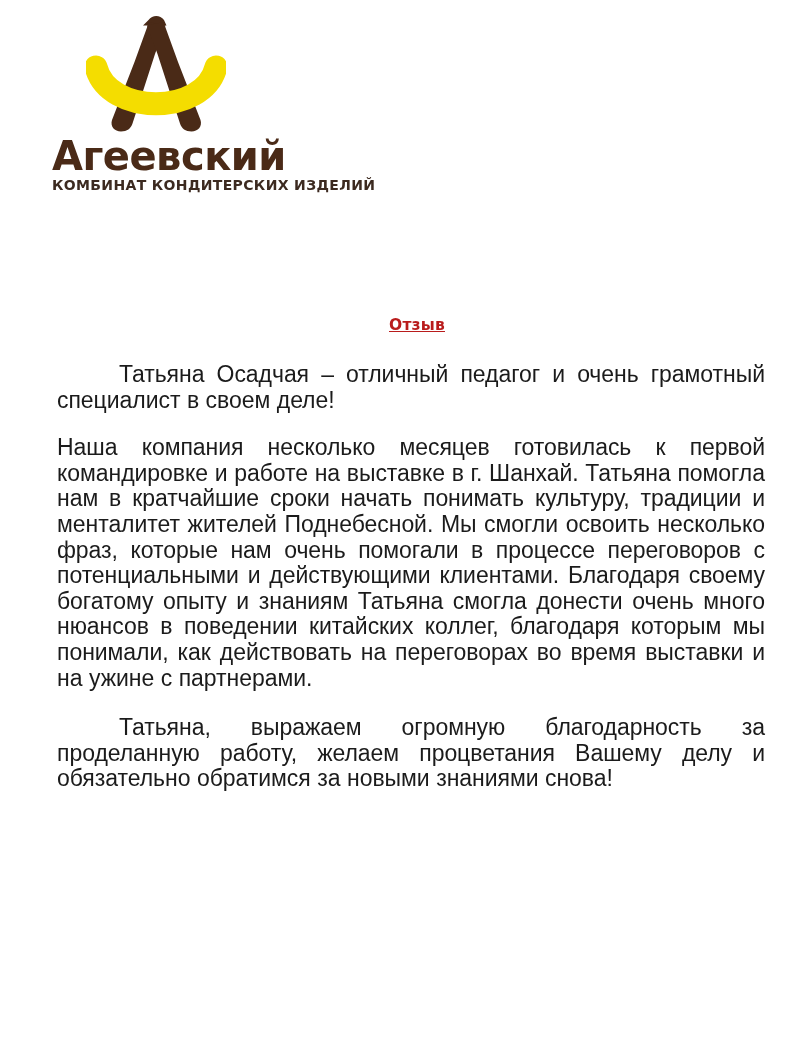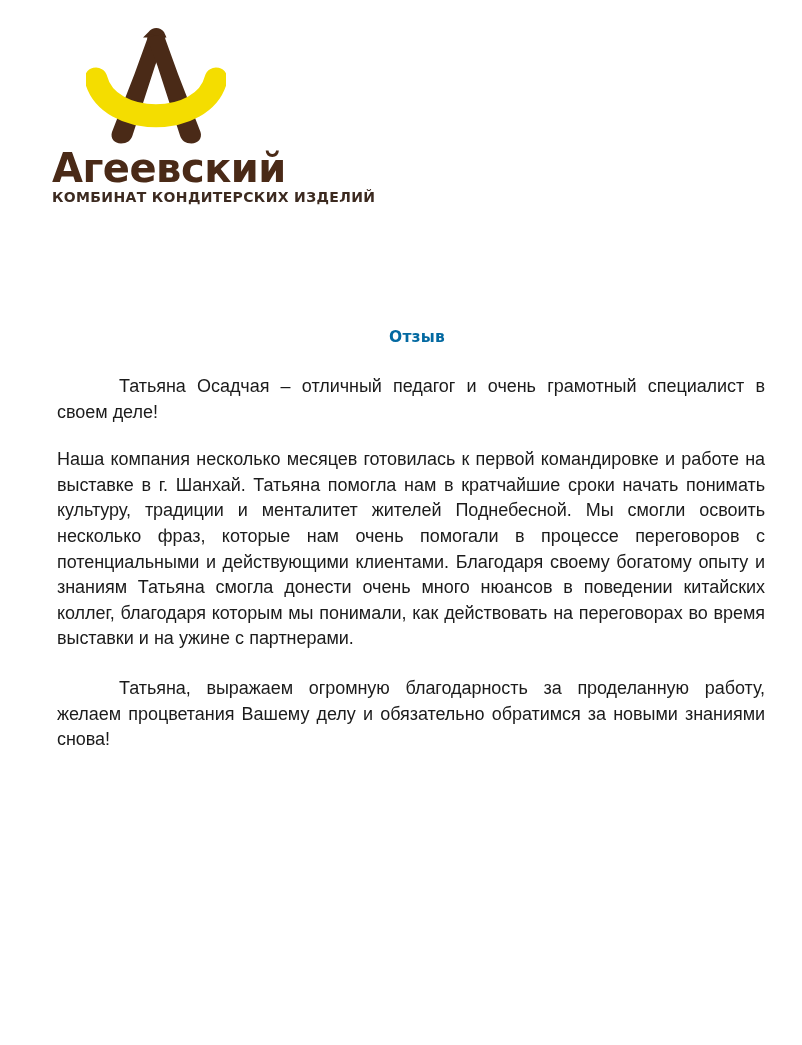--- a/index.html
+++ b/index.html
@@ -9,21 +9,21 @@
     background: #ffffff;
   }
   body {
     font-family: "Liberation Sans", "DejaVu Sans", sans-serif;
     color: #1b1b1b;
   }
   .page {
     position: relative;
     width: 802px;
     height: 915px;
-    margin: 16px auto;
+    margin: 4px auto;
     background: #ffffff;
     overflow: hidden;
   }
 
   
   .letterhead {
     position: absolute;
     left: 50px;
     top: 8px;
     width: 230px;
@@ -76,28 +76,29 @@
     left: 57px;
     top: 310px;
     width: 708px;
   }
   .doc-title {
     font-family: "DejaVu Sans", sans-serif;
     font-weight: bold;
     font-size: 15.5px;
     line-height: 22px;
     text-align: center;
-    color: #0369a1;
+    color: #b91c1c;
     margin: 0 0 26px 0;
     padding-left: 12px;
     letter-spacing: 0.2px;
+    text-decoration: underline;
   }
   p.para {
     margin: 0;
-    font-size: 18px;
+    font-size: 23px;
     line-height: 25.6px;
     text-align: justify;
     text-justify: inter-word;
     color: #1b1b1b;
     letter-spacing: -0.05px;
     word-spacing: 0.2px;
   }
   p.para.indent {
     text-indent: 62px;
   }

